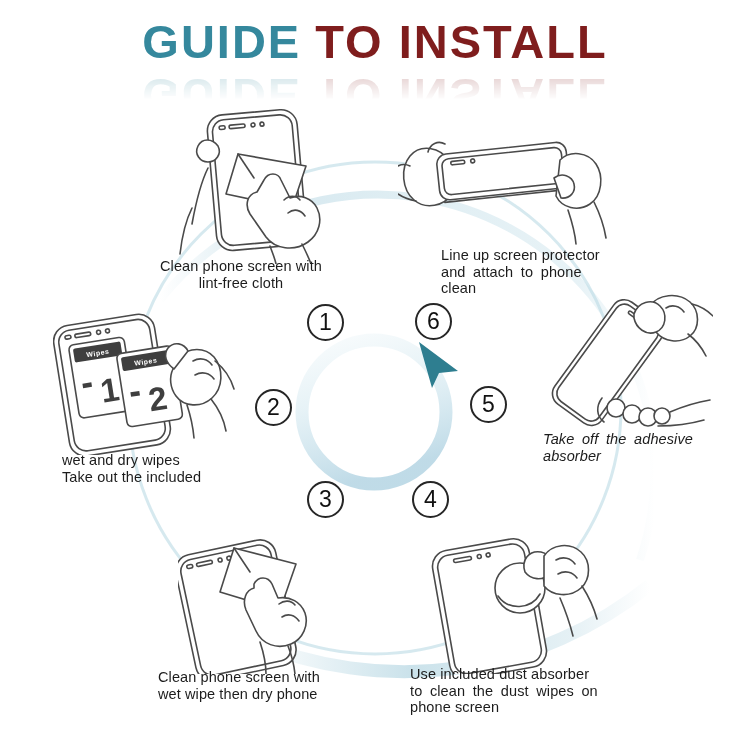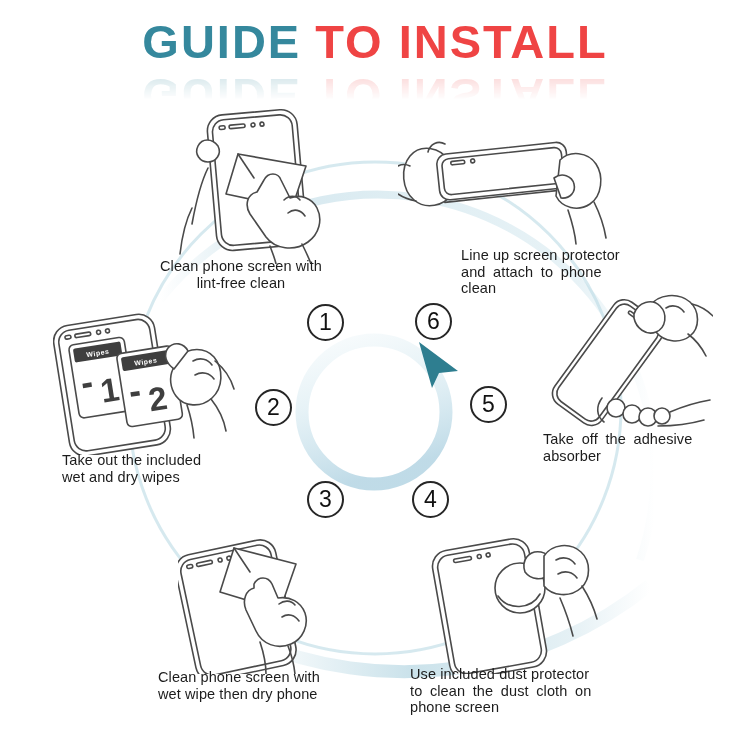--- a/index.html
+++ b/index.html
@@ -2,43 +2,43 @@
 <html><head>
 <meta charset="utf-8">
 <style>
   html,body{margin:0;padding:0;background:#fff;}
   .canvas{position:relative;width:750px;height:750px;background:#fff;overflow:hidden;
           font-family:"Liberation Sans",sans-serif;}
   
   .title{position:absolute;top:16px;left:0;width:750px;text-align:center;
          font-size:47px;font-weight:bold;letter-spacing:2px;line-height:1.1;white-space:nowrap;}
   .title .accent{color:#35889d;}
-  .title .rest{color:#ef4444;margin-left:14px;}
+  .title .rest{color:#7f1d1d;margin-left:14px;}
   .reflection{top:69px;transform:scaleY(-1);opacity:.28;
      -webkit-mask-image:linear-gradient(to bottom,transparent 40%,rgba(0,0,0,.9));
              mask-image:linear-gradient(to bottom,transparent 40%,rgba(0,0,0,.9));}
   
   .bg{position:absolute;left:0;top:0;z-index:0;}
   .ill{position:absolute;z-index:1;}
   
   .num{position:absolute;z-index:2;width:33px;height:33px;border:2px solid #262626;border-radius:50%;
        background:#fff;display:flex;align-items:center;justify-content:center;
        font-size:23px;color:#111;}
   #num1{left:307px;top:304px;} #num2{left:255px;top:389px;} #num3{left:307px;top:481px;}
   #num4{left:412px;top:481px;} #num5{left:470px;top:386px;} #num6{left:415px;top:303px;}
   
   .cap{position:absolute;z-index:2;font-size:14.5px;color:#1c1c1c;line-height:16.5px;letter-spacing:.1px;}
   .cap span{display:block;}
   .cap .sp{word-spacing:3.5px;}
   #cap1{left:152px;top:258px;width:178px;text-align:center;}
   #cap2{left:62px;top:452px;}
   #cap3{left:158px;top:669px;}
   #cap4{left:410px;top:666px;}
-  #cap5{left:543px;top:431px;}
-  #cap6{left:461px;top:247px;}
+  #cap5{left:543px;top:431px;font-style:italic;}
+  #cap6{left:441px;top:247px;}
   
   .ln{stroke:#4a4a4a;stroke-width:1.6;fill:none;stroke-linecap:round;stroke-linejoin:round;}
   .wipes-label{font-size:7px;font-weight:bold;fill:#fff;stroke:none;text-anchor:middle;letter-spacing:.5px;
                font-family:"Liberation Sans",sans-serif;}
   .wipes-num{font-size:33px;font-weight:bold;fill:#3f3f3f;stroke:none;text-anchor:middle;
              font-family:"Liberation Sans",sans-serif;}
 </style>
 </head>
 <body>
 
@@ -216,33 +216,33 @@
 
   <div class="num" id="num1">1</div>
   <div class="num" id="num2">2</div>
   <div class="num" id="num3">3</div>
   <div class="num" id="num4">4</div>
   <div class="num" id="num5">5</div>
   <div class="num" id="num6">6</div>
 
   <div class="cap" id="cap1">
     <span>Clean phone screen with</span>
-    <span>lint-free clean</span>
+    <span>lint-free cloth</span>
   </div>
   <div class="cap" id="cap2">
+    <span>wet and dry wipes</span>
     <span>Take out the included</span>
-    <span>wet and dry wipes</span>
   </div>
   <div class="cap" id="cap3">
     <span>Clean phone screen with</span>
     <span>wet wipe then dry phone</span>
   </div>
   <div class="cap" id="cap4">
-    <span>Use included dust protector</span>
-    <span class="sp">to clean the dust cloth on</span>
+    <span>Use included dust absorber</span>
+    <span class="sp">to clean the dust wipes on</span>
     <span>phone screen</span>
   </div>
   <div class="cap" id="cap5">
     <span class="sp">Take off the adhesive</span>
     <span>absorber</span>
   </div>
   <div class="cap" id="cap6">
     <span>Line up screen protector</span>
     <span class="sp">and attach to phone</span>
     <span>clean</span>

